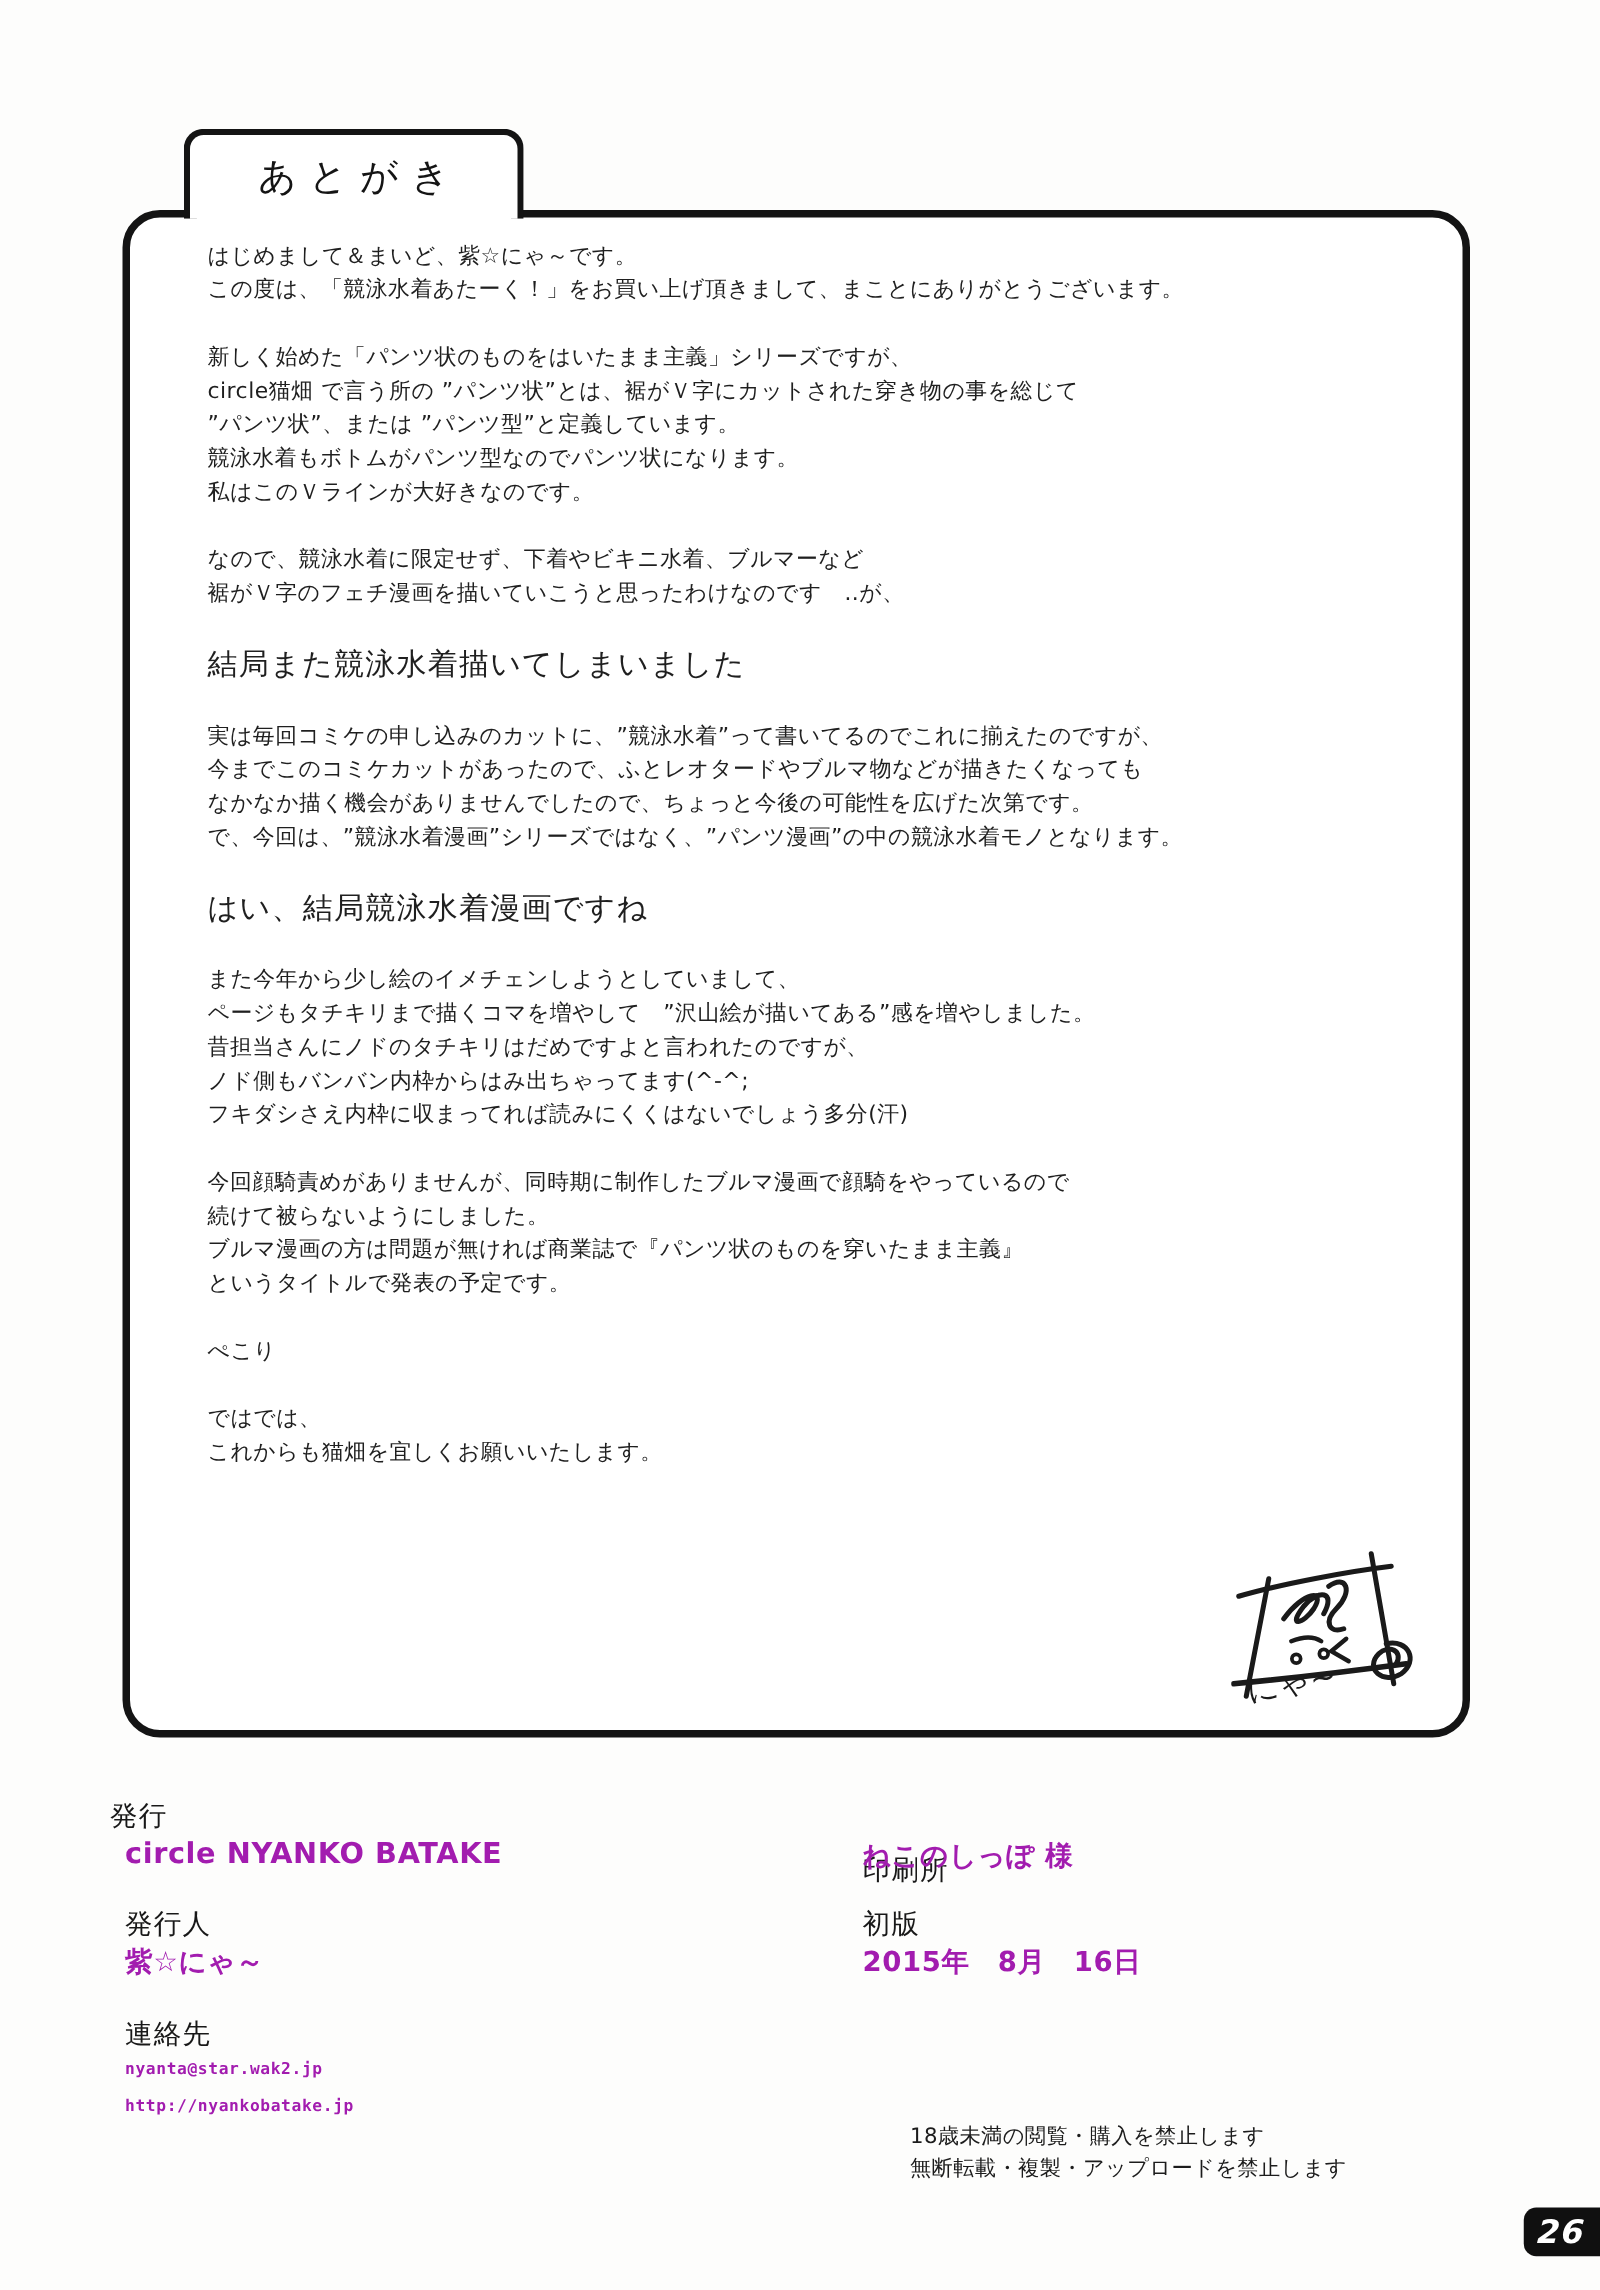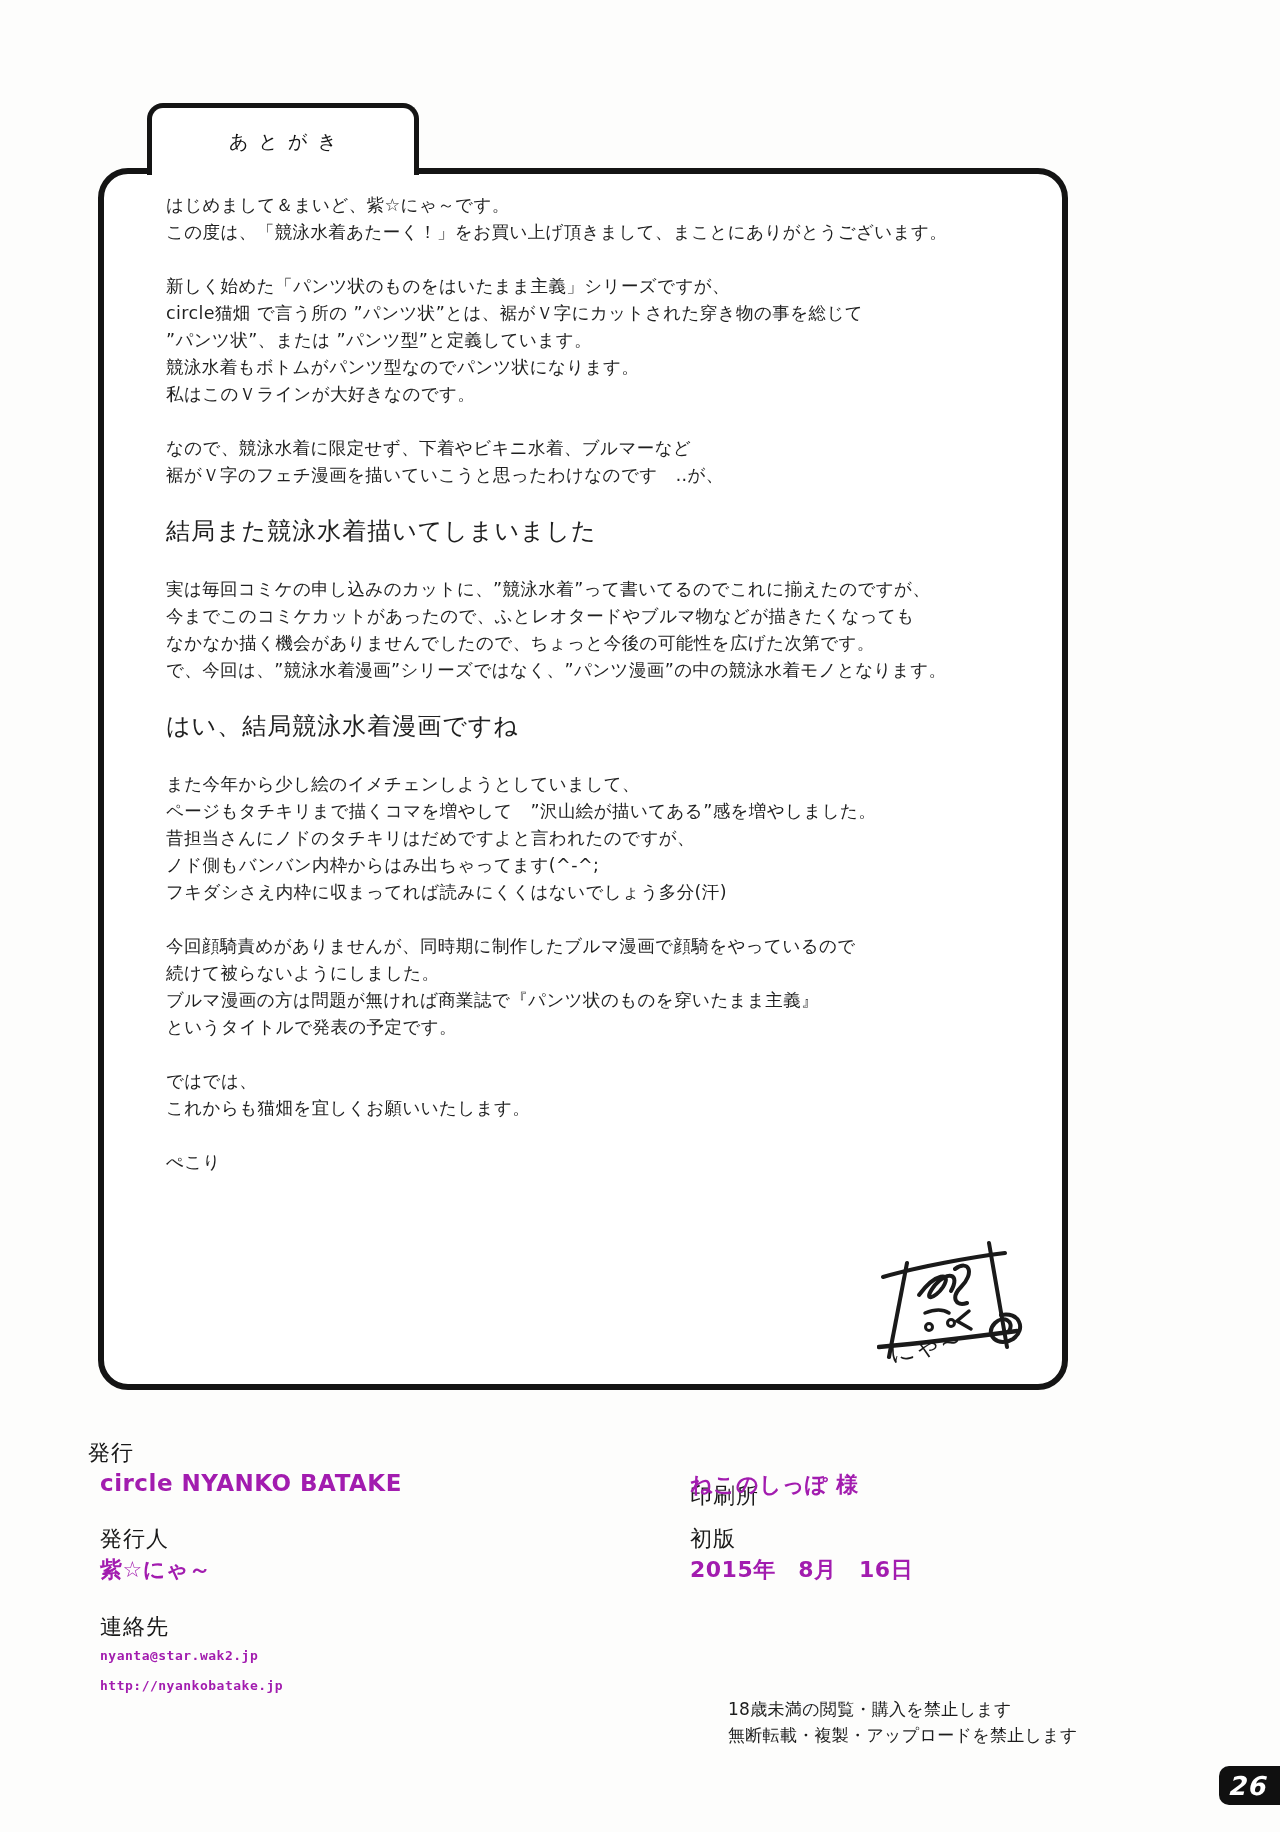--- a/index.html
+++ b/index.html
@@ -9,24 +9,24 @@
     background:#fdfdfc; overflow:hidden;
     font-family:"DejaVu Sans", sans-serif; color:#1a1a1a;
   }
   
   .tab {
     position:absolute; left:147px; top:103px; width:272px; height:72px;
     background:#ffffff; border:5px solid #141414; border-bottom:none;
     border-radius:16px 16px 0 0; z-index:3;
     display:flex; align-items:center; justify-content:center;
   }
-  .tab-title { font-size:19px; letter-spacing:10px; padding-left:10px; color:#141414; }
+  .tab-title { font-size:30px; letter-spacing:10px; padding-left:10px; color:#141414; }
   
   .main-box {
-    position:absolute; left:98px; top:168px; width:970px; height:1222px;
+    position:absolute; left:98px; top:168px; width:1078px; height:1222px;
     background:#ffffff; border:6px solid #141414; border-radius:30px; z-index:2;padding-left:44px;
   }
   .content { position:absolute; left:62px; top:18px; width:930px; }
   .t { font-size:17.5px; line-height:27px; letter-spacing:0.4px;
        white-space:pre-line; margin:0 0 27px; color:#1f1f1f; }
   .t.big { font-size:24px; line-height:30px; letter-spacing:1px; margin:8px 0 30px; }
   
   .signature { position:absolute; right:35px; bottom:15px; width:150px; height:140px; }
   .signature path, .signature line, .signature circle { stroke:#1a1a1a; fill:none; stroke-linecap:round; }
   .sig-text { font-family:"DejaVu Sans", sans-serif; font-size:25px; fill:#1a1a1a; stroke:none; }
@@ -74,23 +74,23 @@
       <p class="t big">はい、結局競泳水着漫画ですね</p>
       <p class="t">また今年から少し絵のイメチェンしようとしていまして、
 ページもタチキリまで描くコマを増やして　”沢山絵が描いてある”感を増やしました。
 昔担当さんにノドのタチキリはだめですよと言われたのですが、
 ノド側もバンバン内枠からはみ出ちゃってます(^-^;
 フキダシさえ内枠に収まってれば読みにくくはないでしょう多分(汗)</p>
       <p class="t">今回顔騎責めがありませんが、同時期に制作したブルマ漫画で顔騎をやっているので
 続けて被らないようにしました。
 ブルマ漫画の方は問題が無ければ商業誌で『パンツ状のものを穿いたまま主義』
 というタイトルで発表の予定です。</p>
+      <p class="t">ぺこり</p>
       <p class="t">ではでは、
 これからも猫畑を宜しくお願いいたします。</p>
-      <p class="t">ぺこり</p>
     </div>
 
     <svg class="signature" viewBox="0 0 150 140" aria-hidden="true">
 
       <path d="M 6 48 C 40 38, 95 28, 128 24" stroke-width="4"></path>
       <path d="M 30 34 L 12 128" stroke-width="4"></path>
       <path d="M 112 14 L 130 118" stroke-width="4"></path>
       <path d="M 2 118 C 45 114, 95 108, 140 102" stroke-width="4.5"></path>
 
       <path d="M 42 66 C 58 44, 76 42, 66 58 C 58 70, 44 74, 58 56 C 70 42, 84 44, 74 62" stroke-width="4"></path>

